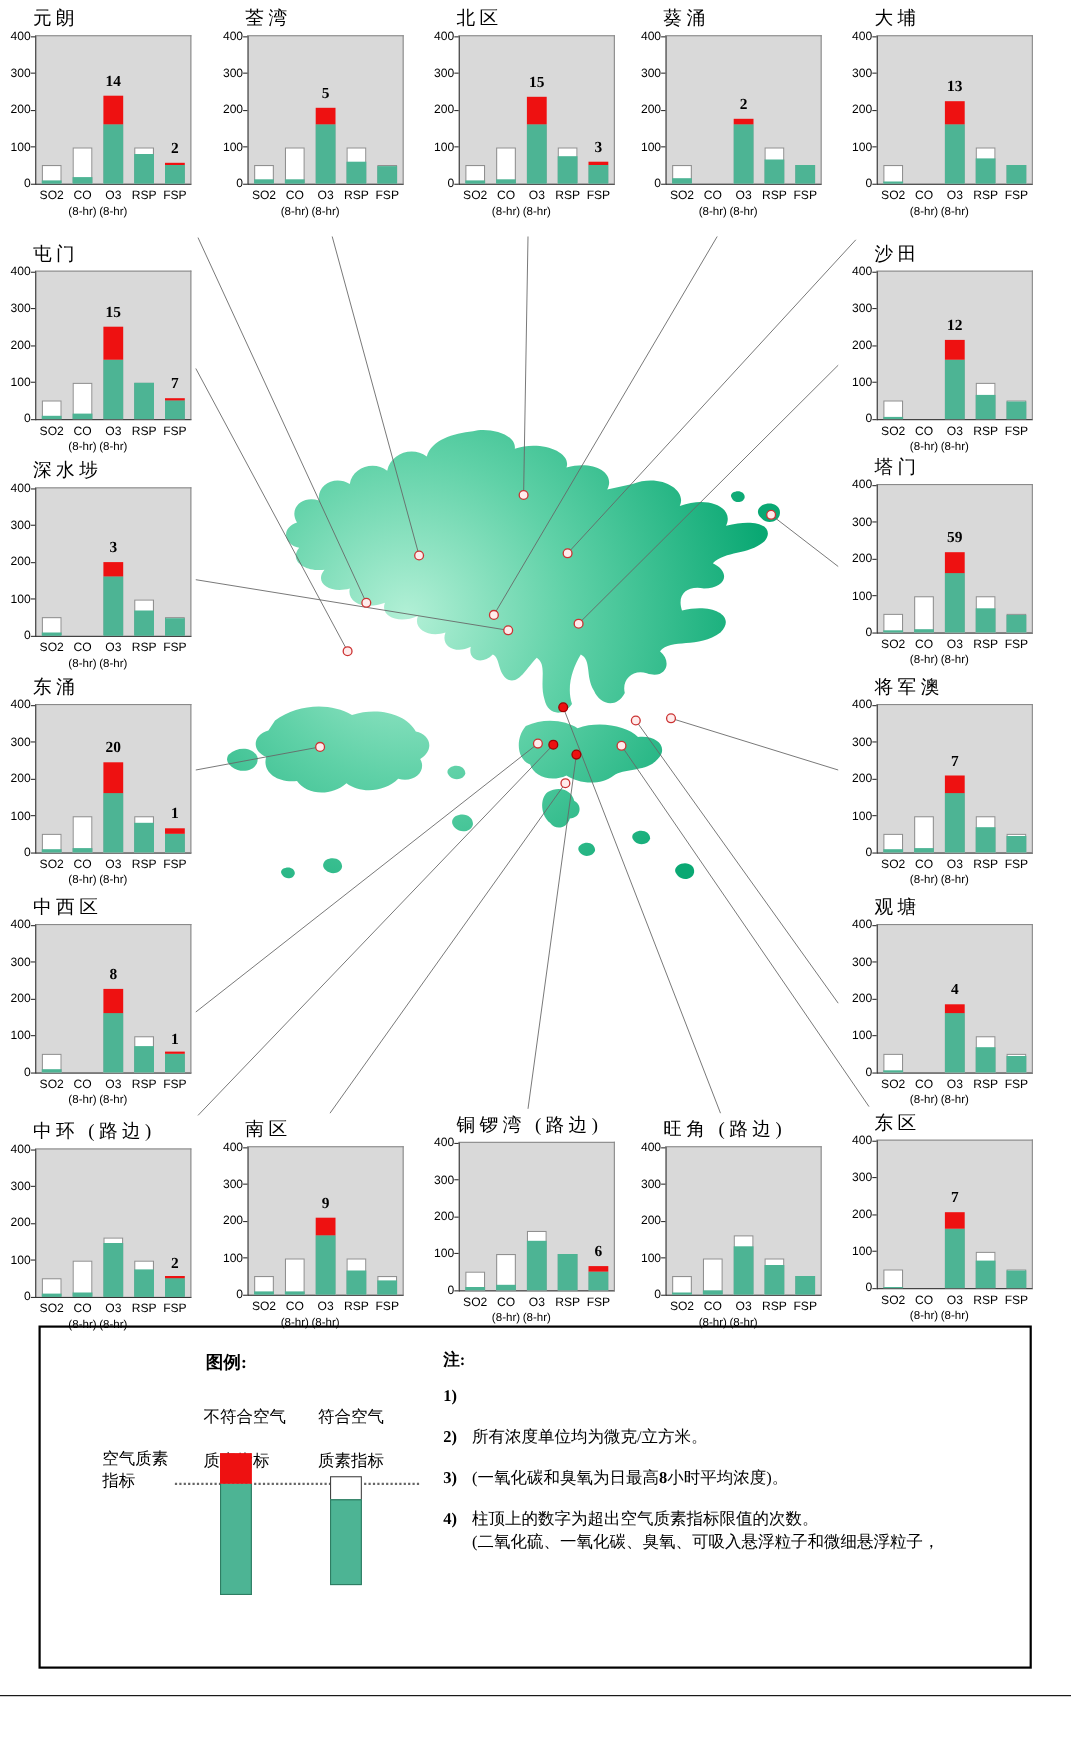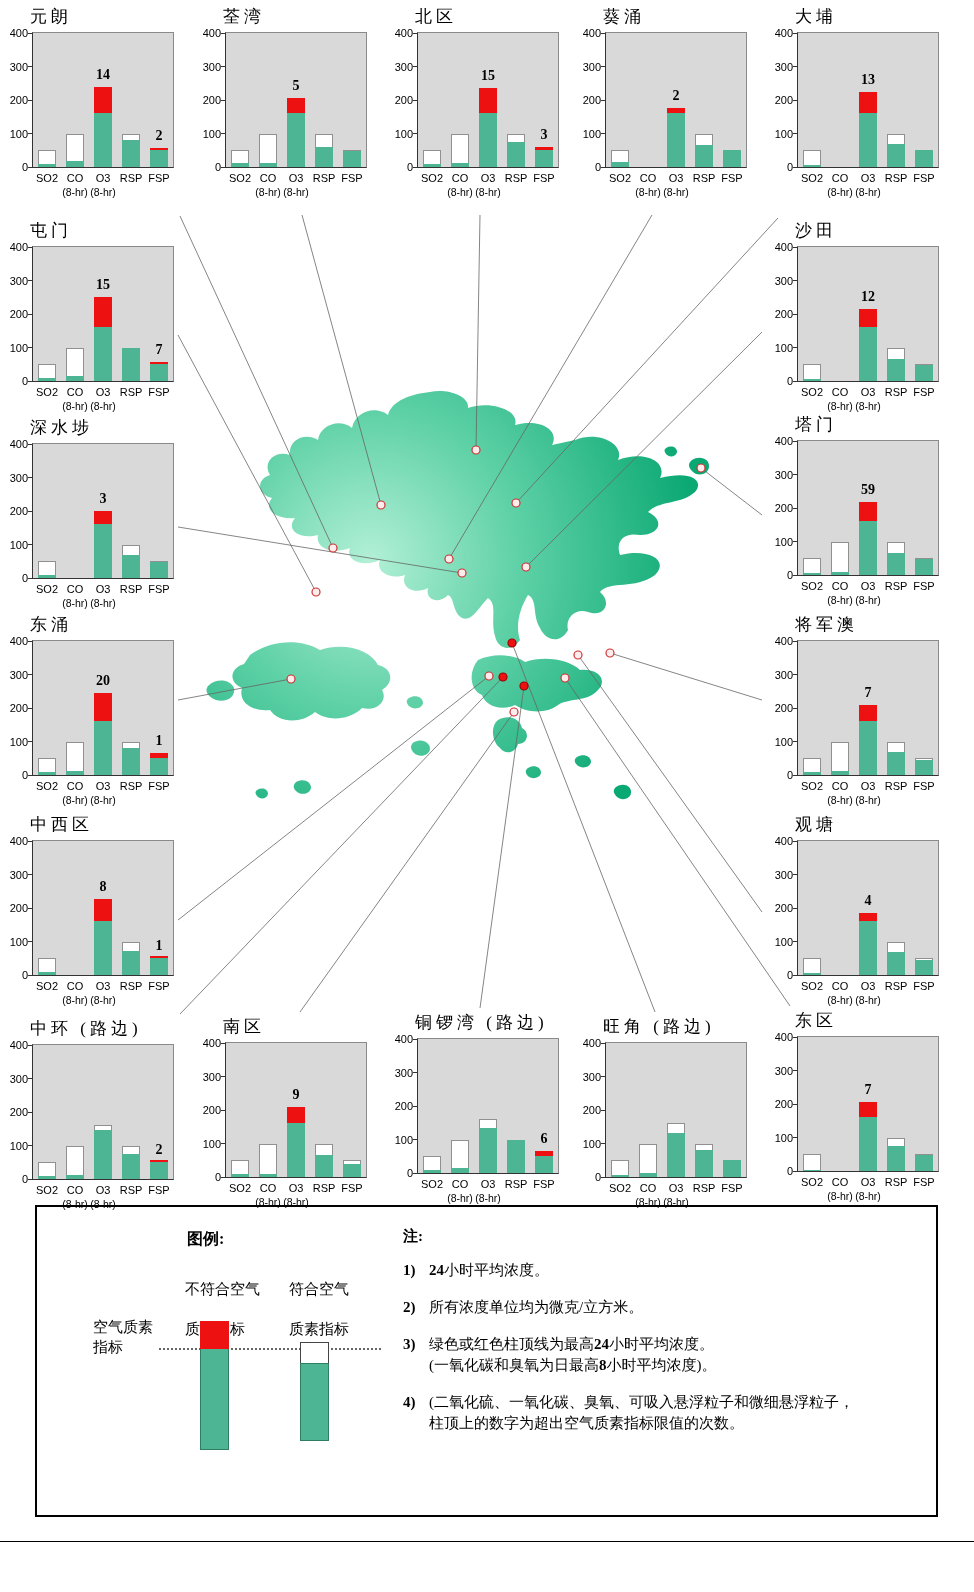--- a/index.html
+++ b/index.html
@@ -960,41 +960,39 @@
       <div class="lg-white" style="height:22px"></div>
       <div class="lg-green" style="height:78px;margin-top:-1px"></div>
     </div>
 
     <div class="notes">
       <div class="note-heading">注:</div>
       <div id="note-items">
           <div class="note-item">
             <div class="note-num">1)</div>
             <div class="note-lines">
-              <div><b>24</b>小时平均浓度。</div>
             </div>
           </div>
           <div class="note-item">
             <div class="note-num">2)</div>
             <div class="note-lines">
               <div>所有浓度单位均为微克/立方米。</div>
             </div>
           </div>
           <div class="note-item">
             <div class="note-num">3)</div>
             <div class="note-lines">
-              <div>绿色或红色柱顶线为最高<b>24</b>小时平均浓度。</div>
               <div>(一氧化碳和臭氧为日最高<b>8</b>小时平均浓度)。</div>
             </div>
           </div>
           <div class="note-item">
             <div class="note-num">4)</div>
             <div class="note-lines">
+              <div>柱顶上的数字为超出空气质素指标限值的次数。</div>
               <div>(二氧化硫、一氧化碳、臭氧、可吸入悬浮粒子和微细悬浮粒子，</div>
-              <div>柱顶上的数字为超出空气质素指标限值的次数。</div>
             </div>
           </div>
         </div>
     </div>
   </div>
 
   <div class="caption-rule"></div>
 </div>
 
 </body></html>

